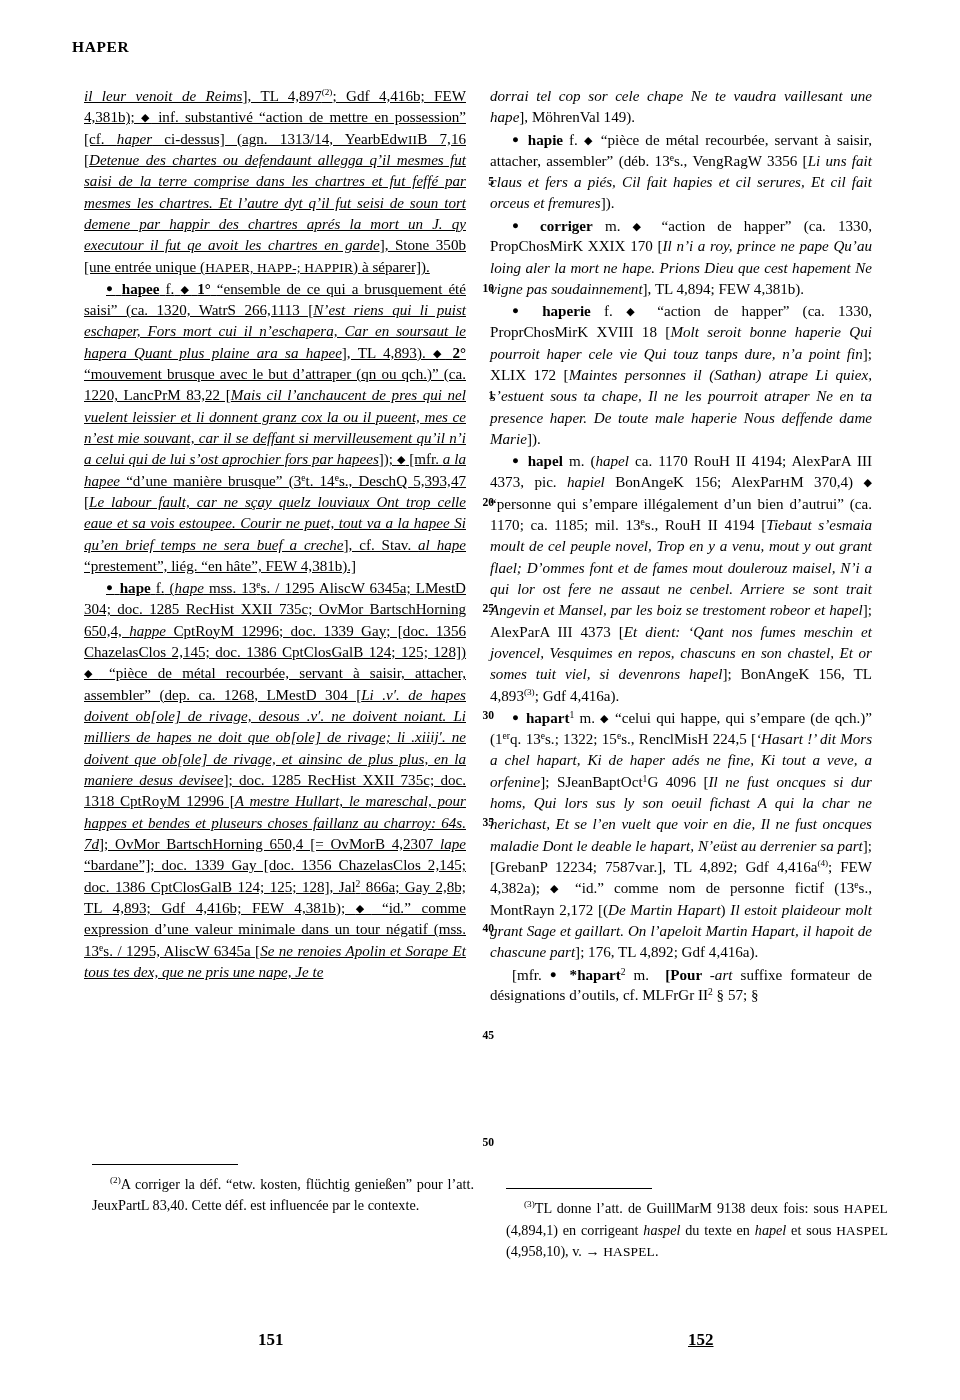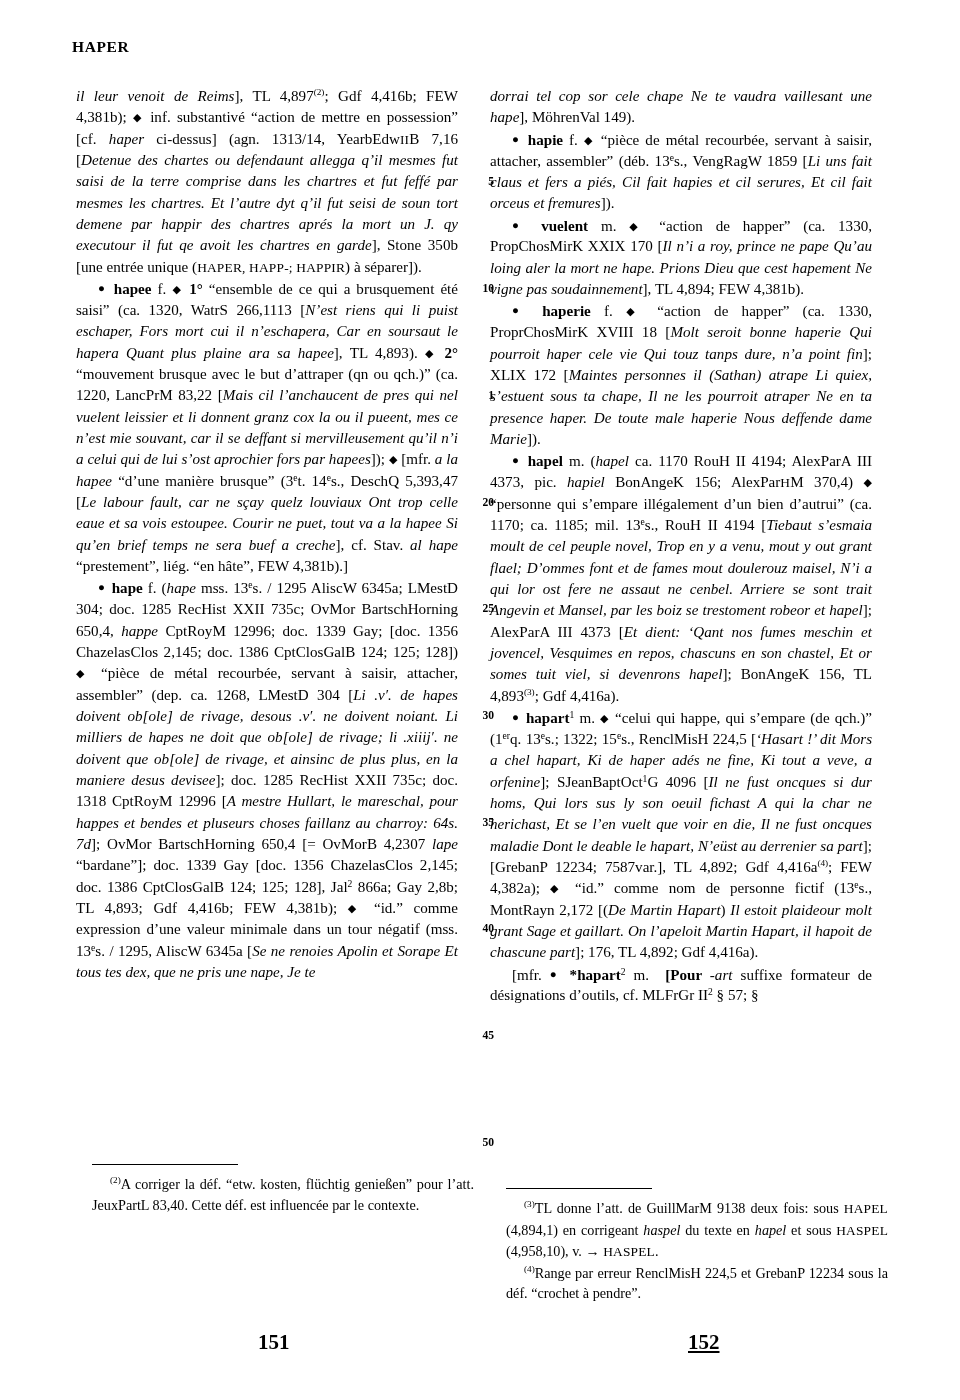--- a/index.html
+++ b/index.html
@@ -37,21 +37,21 @@
   .col {
     position: absolute;
     top: 86px;
     width: 382px;
     font-size: 15.1px;
     line-height: 21.35px;
     text-align: justify;
     text-justify: inter-word;
     hyphens: none;
   }
-  .col.left  { left: 76px; }
+  .col.left  { left: 84px; text-decoration: underline; }
   .col.right { left: 490px; }
 
   .col p {
     margin: 0;
     text-indent: 0;
   }
   .col p.entry {
     text-indent: 22px;
   }
 
@@ -115,21 +115,21 @@
     border-top: 1px solid #000;
     width: 146px;
     margin: 0 0 9px 0;
     height: 0;
   }
 
   
   .folio {
     position: absolute;
     top: 1330px;
-    font-size: 21px;
+    font-size: 17px;
     font-weight: bold;
   }
   .folio.left  { left: 258px; }
   .folio.right { left: 688px; text-decoration: underline; }
 </style>
 </head>
 <body>
 
 <div class="page">
 
@@ -194,40 +194,39 @@
     <div class="blank">.</div>
     <div class="blank">.</div>
     <div class="blank">.</div>
     <div>50</div>
   </div>
 
   <div class="col right">
 
     <p><i>dorrai tel cop sor cele chape Ne te vaudra vaillesant une hape</i><span>], MöhrenVal 149).</span></p>
 
-    <p class="entry"><span class="bullet">●</span> <span class="bd">hapie</span> <span>f.</span> <span class="lozenge">◆</span><span> “pièce de métal recourbée, servant à saisir, attacher, assembler” (déb. 13</span><sup>e</sup><span>s., VengRagW 1859 [</span><i>Li uns fait claus et fers a piés, Cil fait hapies et cil serures, Et cil fait orceus et fremures</i><span>]).</span></p>
-
-    <p class="entry"><span class="bullet">●</span> <span class="bd">vuelent</span> <span>m.</span> <span class="lozenge">◆</span><span> “action de happer” (ca. 1330, PropChosMirK XXIX 170 [</span><i>Il n’i a roy, prince ne pape Qu’au loing aler la mort ne hape. Prions Dieu que cest hapement Ne vigne pas soudainnement</i><span>], TL 4,894; FEW 4,381b).</span></p>
+    <p class="entry"><span class="bullet">●</span> <span class="bd">hapie</span> <span>f.</span> <span class="lozenge">◆</span><span> “pièce de métal recourbée, servant à saisir, attacher, assembler” (déb. 13</span><sup>e</sup><span>s., VengRagW 3356 [</span><i>Li uns fait claus et fers a piés, Cil fait hapies et cil serures, Et cil fait orceus et fremures</i><span>]).</span></p>
+
+    <p class="entry"><span class="bullet">●</span> <span class="bd">corriger</span> <span>m.</span> <span class="lozenge">◆</span><span> “action de happer” (ca. 1330, PropChosMirK XXIX 170 [</span><i>Il n’i a roy, prince ne pape Qu’au loing aler la mort ne hape. Prions Dieu que cest hapement Ne vigne pas soudainnement</i><span>], TL 4,894; FEW 4,381b).</span></p>
 
     <p class="entry"><span class="bullet">●</span> <span class="bd">haperie</span> <span>f.</span> <span class="lozenge">◆</span><span> “action de happer” (ca. 1330, ProprChosMirK XVIII 18 [</span><i>Molt seroit bonne haperie Qui pourroit haper cele vie Qui touz tanps dure, n’a point fin</i><span>]; XLIX 172 [</span><i>Maintes personnes il (Sathan) atrape Li quiex, s’estuent sous ta chape, Il ne les pourroit atraper Ne en ta presence haper. De toute male haperie Nous deffende dame Marie</i><span>]).</span></p>
 
     <p class="entry"><span class="bullet">●</span> <span class="bd">hapel</span> <span>m.</span><span> (</span><i>hapel</i><span> ca. 1170 RouH II 4194; AlexParA III 4373, pic. </span><i>hapiel</i><span> BonAngeK 156; AlexPar</span><span class="sc">H</span><span>M 370,4) </span><span class="lozenge">◆</span><span> “personne qui s’empare illégalement d’un bien d’autrui” (ca. 1170; ca. 1185; mil. 13</span><sup>e</sup><span>s., RouH II 4194 [</span><i>Tiebaut s’esmaia moult de cel peuple novel, Trop en y a venu, mout y out grant flael; D’ommes font et de fames mout doulerouz maisel, N’i a qui lor ost fere ne assaut ne cenbel. Arriere se sont trait Angevin et Mansel, par les boiz se trestoment robeor et hapel</i><span>]; AlexParA III 4373 [</span><i>Et dient: ‘Qant nos fumes meschin et jovencel, Vesquimes en repos, chascuns en son chastel, Et or somes tuit viel, si devenrons hapel</i><span>]; BonAngeK 156, TL 4,893</span><sup class="note">(3)</sup><span>; Gdf 4,416a).</span></p>
 
     <p class="entry"><span class="bullet">●</span> <span class="bd">hapart</span><sup>1</sup> <span>m.</span> <span class="lozenge">◆</span><span> “celui qui happe, qui s’empare (de qch.)” (1</span><sup>er</sup><span>q. 13</span><sup>e</sup><span>s.; 1322; 15</span><sup>e</sup><span>s., RenclMisH 224,5 [</span><i>‘Hasart !’ dit Mors a chel hapart, Ki de haper adés ne fine, Ki tout a veve, a orfenine</i><span>]; SJeanBaptOct</span><sup>1</sup><span>G 4096 [</span><i>Il ne fust oncques si dur homs, Qui lors sus ly son oeuil fichast A qui la char ne herichast, Et se l’en vuelt que voir en die, Il ne fust oncques maladie Dont le deable le hapart, N’eüst au derrenier sa part</i><span>]; [GrebanP 12234; 7587var.], TL 4,892; Gdf 4,416a</span><sup class="note">(4)</sup><span>; FEW 4,382a); </span><span class="lozenge">◆</span><span> “id.” comme nom de personne fictif (13</span><sup>e</sup><span>s., MontRayn 2,172 [(</span><i>De Martin Hapart</i><span>) </span><i>Il estoit plaideour molt grant Sage et gaillart. On l’apeloit Martin Hapart, il hapoit de chascune part</i><span>]; 176, TL 4,892; Gdf 4,416a).</span></p>
 
     <p class="entry"><span>[mfr. </span><span class="bullet">●</span> <span class="bd">*hapart</span><sup>2</sup> <span>m.</span>&nbsp; <span class="bd">[Pour </span><i>-art</i><span> suffixe formateur de désignations d’outils, cf. MLFrGr II</span><sup>2</sup><span> § 57; §</span></p>
   </div>
 
   <div class="footnotes left">
     <hr class="fnrule">
     <p class="fnfirst"><sup class="note">(2)</sup><span>A corriger la déf. “etw. kosten, flüchtig genießen” pour l’att. JeuxPartL 83,40. Cette déf. est influencée par le contexte.</span></p>
   </div>
 
   <div class="footnotes right">
     <hr class="fnrule">
     <p class="fnfirst"><sup class="note">(3)</sup><span>TL donne l’att. de GuillMarM 9138 deux fois: sous </span><span class="sc">HAPEL</span><span> (4,894,1) en corrigeant </span><i>haspel</i><span> du texte en </span><i>hapel</i><span> et sous </span><span class="sc">HASPEL</span><span> (4,958,10), v. → </span><span class="sc">HASPEL</span><span>.</span></p>
-    <p class="fnfirst"><sup class="note">(4)</sup><span>Range par erreur RenclMisH 224,5 et GrebanP 12234 sous la déf. “crochet à pendre”.</span></p>
   </div>
 
   <div class="folio left">151</div>
   <div class="folio right">152</div>
 
 </div>
 
 </body></html>

